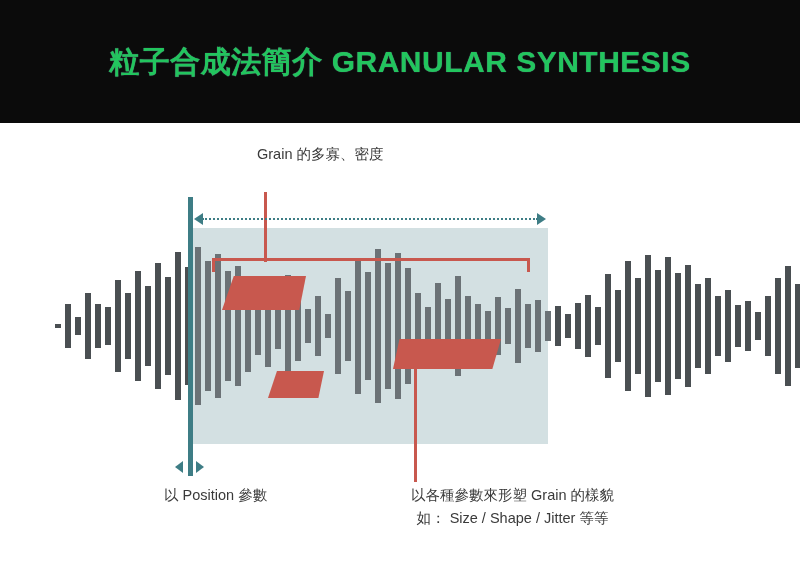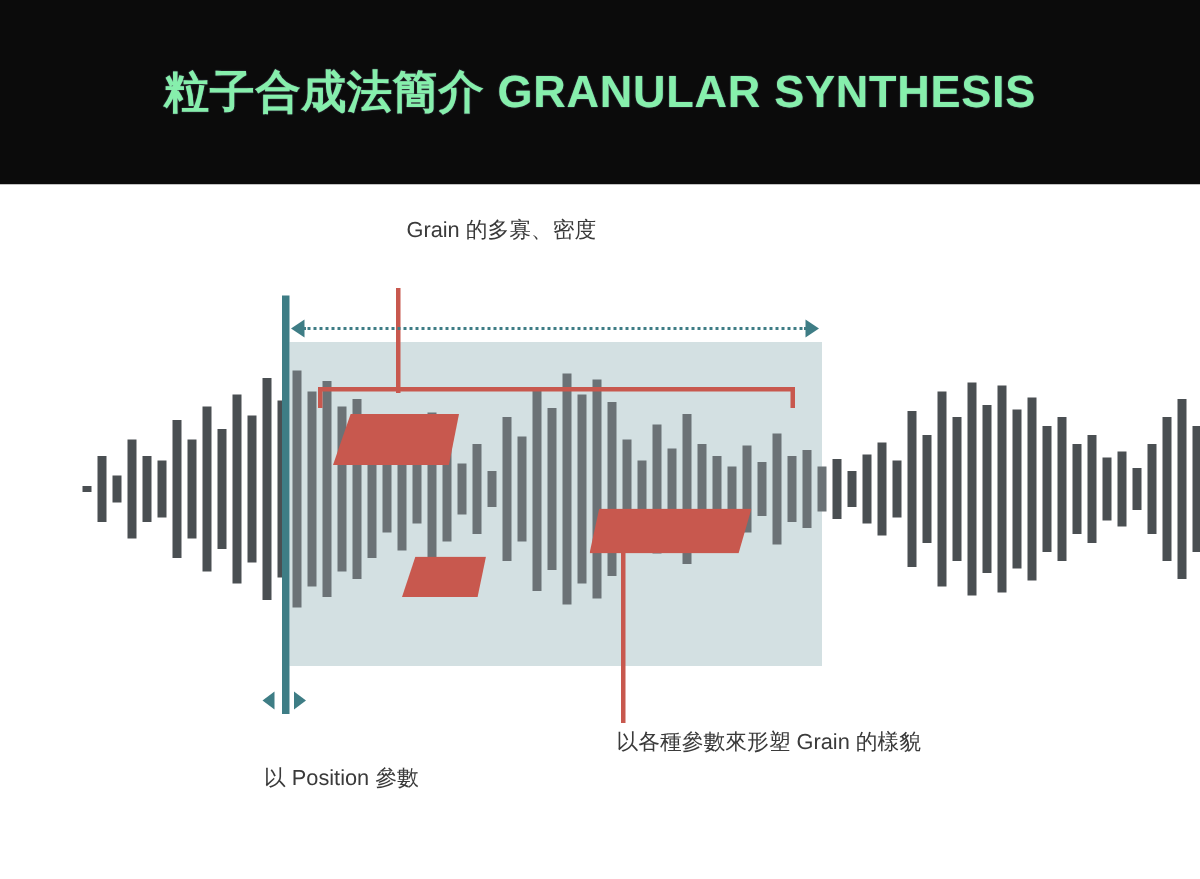--- a/index.html
+++ b/index.html
@@ -20,21 +20,21 @@
     position: absolute;
     left: 0; top: 0;
     width: 800px;
     height: 123px;
     background: #0b0b0b;
     display: flex;
     align-items: center;
     justify-content: center;
   }
   #title-text {
-    color: #86efac;
+    color: #22c55e;
     font-size: 30px;
     font-weight: bold;
     letter-spacing: 0.5px;
     white-space: nowrap;
     line-height: 1;
     text-shadow: 0 0 1px rgba(200,220,255,0.5);
   }
 
   
   #slide-body {
@@ -46,22 +46,22 @@
   }
 
   
   .annotation {
     position: absolute;
     color: #3a3a3a;
     font-size: 14.5px;
     line-height: 1.62;
     white-space: nowrap;
   }
-  #annot-density { left: 271px; top: 143px; }
-  #annot-position { left: 176px; top: 484px; margin-top: 24px; }
+  #annot-density { left: 257px; top: 143px; }
+  #annot-position { left: 164px; top: 484px; }
   #annot-shape   { left: 411px; top: 484px; text-align: center; }
   .annotation .line { display: block; }
 
   
   .wave-bar {
     position: absolute;
     background: #4a4f52;
   }
   .wave-bar.in-region {
     background: #6b7276;
@@ -305,13 +305,14 @@
 <div class="annotation" id="annot-density">
   <span class="line">Grain 的多寡、密度</span>
 </div>
 
 <div class="annotation" id="annot-position">
   <span class="line">以 Position 參數</span>
 </div>
 
 <div class="annotation" id="annot-shape">
   <span class="line">以各種參數來形塑 Grain 的樣貌</span>
+  <span class="line">如： Size / Shape / Jitter 等等</span>
 </div>
 
 </body></html>

